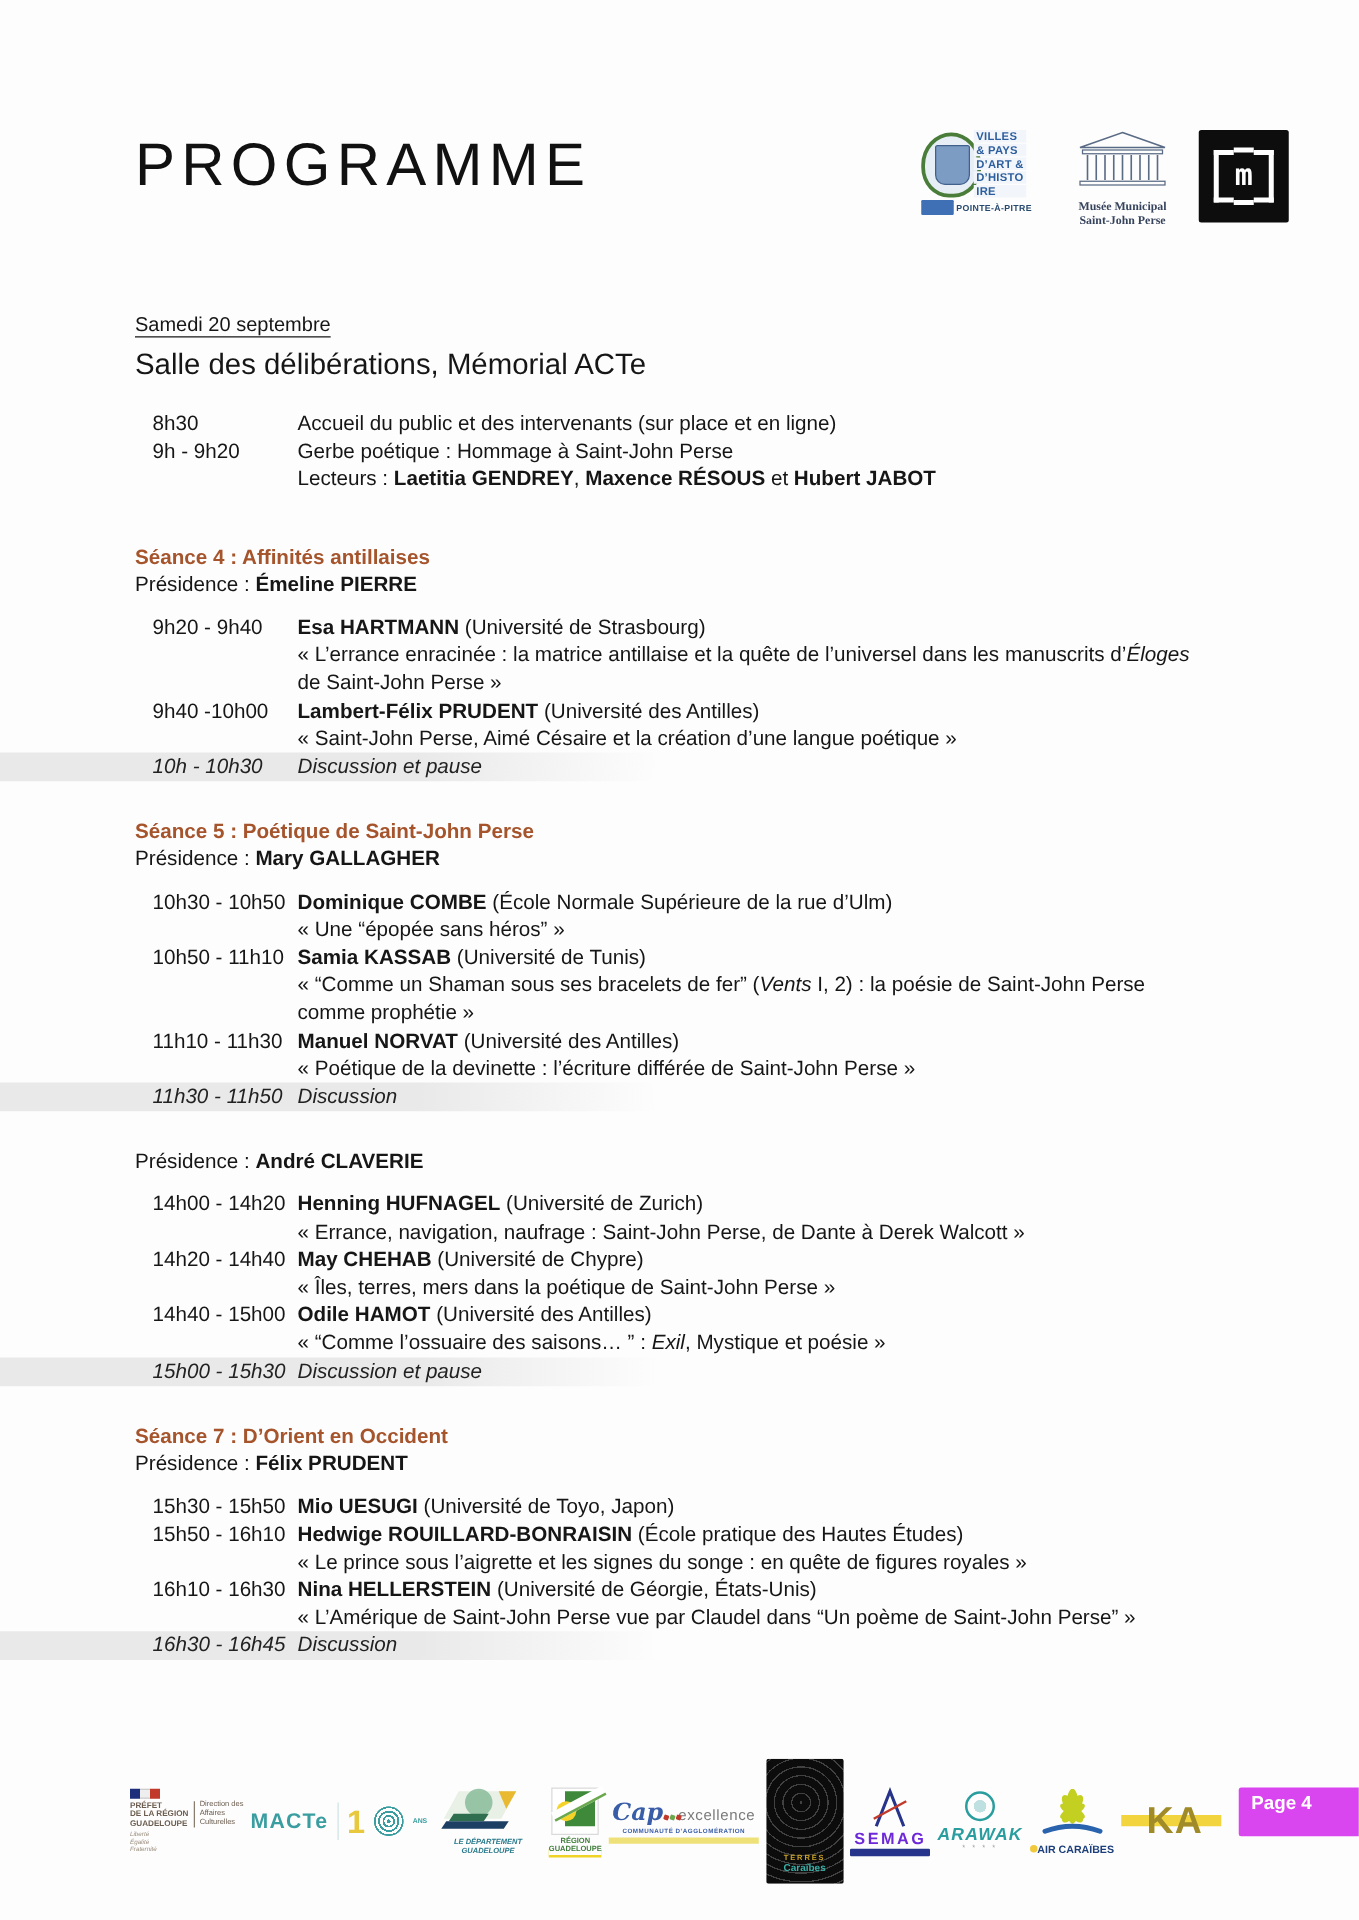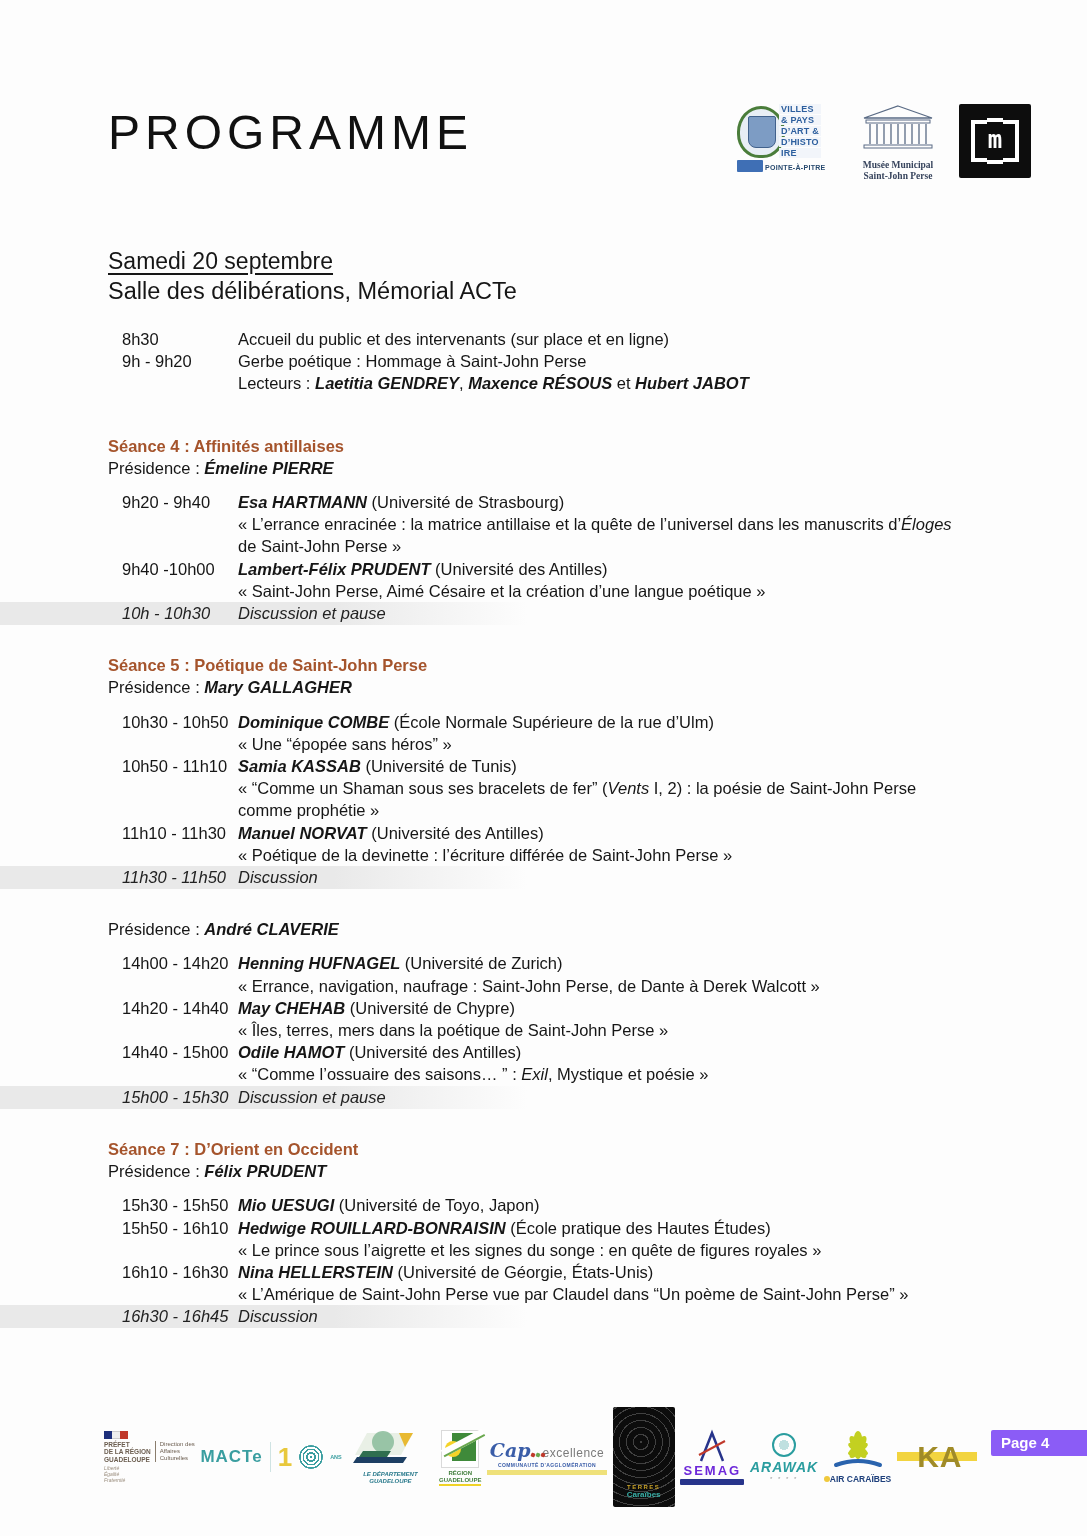--- a/index.html
+++ b/index.html
@@ -29,32 +29,32 @@
   .logo-memorial{width:72px;height:74px;background:#0d0d0d;border-radius:2px;position:relative;}
   .mem-bl{position:absolute;top:16px;bottom:16px;width:12px;}
   .mem-bl.l{left:12px;border-left:4px solid #fff;border-top:4px solid #fff;border-bottom:4px solid #fff;}
   .mem-bl.r{right:12px;border-right:4px solid #fff;border-top:4px solid #fff;border-bottom:4px solid #fff;}
   .mem-m{position:absolute;left:0;right:0;top:22px;text-align:center;color:#fff;font-weight:700;font-size:24px;line-height:28px;font-family:"DejaVu Sans Mono",monospace;}
   .mem-dash{position:absolute;left:28px;width:16px;height:4px;background:#fff;}
   .mem-dash.t{top:14px;} .mem-dash.b{bottom:14px;}
 
   
   .day{margin-top:56px;}
-  .day-date{font-size:23px;line-height:30px;text-decoration:underline;text-underline-offset:4px;}
+  .day-date{font-size:16px;line-height:30px;text-decoration:underline;text-underline-offset:4px;}
   .day-venue{font-size:23.5px;line-height:30px;}
 
   
   .opening{margin-top:22px;}
   .row{display:flex;position:relative;font-size:16.5px;line-height:22.2px;}
   .row .band{position:absolute;left:-108px;top:0;height:23px;width:538px;
      background:linear-gradient(90deg,#e9e9e9 0%,#e9e9e9 62%,rgba(233,233,233,0) 98%);border-radius:0 8px 8px 0;}
   .time{flex:0 0 116px;margin-left:14px;position:relative;}
   .desc{flex:1;position:relative;}
   .row.discussion{font-style:italic;color:#222;}
-  .b{font-weight:700;font-style:italic;}
+  .b{font-weight:700;}
   .i{font-style:italic;}
 
   .session{margin-top:30px;}
   .sessions > .session:first-child{margin-top:40px;}
   .session-heading{font-size:16.5px;line-height:22.2px;font-weight:700;color:var(--accent,#A5542C);}
   .chair{font-size:16.5px;line-height:22.2px;}
   .items{margin-top:12px;}
 
   
   .footer{position:absolute;left:104px;right:104px;top:1402px;height:110px;display:flex;align-items:center;justify-content:space-between;}
@@ -107,21 +107,21 @@
      background:radial-gradient(circle,#bfe0e0 0 35%,transparent 36%);}
   .arawak-stars{font-size:6px;color:#9a9a9a;letter-spacing:2px;margin-top:1px;}
 
   .air-text{font-size:8.5px;font-weight:700;color:#1d3f7b;margin-top:1px;display:flex;align-items:center;gap:0;}
   .air-dot{width:6px;height:6px;border-radius:50%;background:#f0c93c;display:inline-block;}
 
   .ka-wrap{position:relative;width:86px;height:50px;display:flex;align-items:center;justify-content:center;}
   .ka-band{position:absolute;left:0;right:6px;top:20px;height:9px;background:#f2d43f;}
   .ka-word{position:relative;font-size:30px;line-height:30px;font-weight:700;color:#a08b28;letter-spacing:1px;}
 
-  .page-badge{position:absolute;right:0;top:1430px;width:96px;height:26px;background:#8b5cf6;color:#fff;
+  .page-badge{position:absolute;right:0;top:1430px;width:96px;height:39px;background:#d946ef;color:#fff;
      font-weight:700;font-size:15px;line-height:26px;padding-left:10px;box-sizing:border-box;border-radius:2px 0 0 2px;}
 </style>
 </head>
 <body>
 
 <div class="page">
   <div class="content">
 
     <div class="header">
       <div class="doc-title">PROGRAMME</div>

